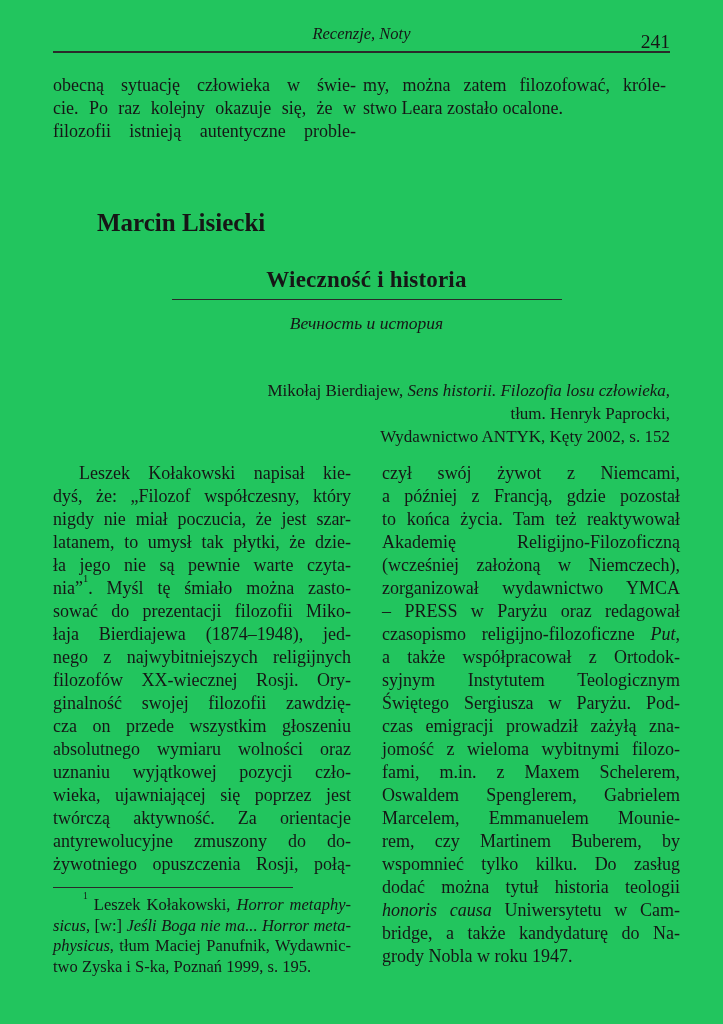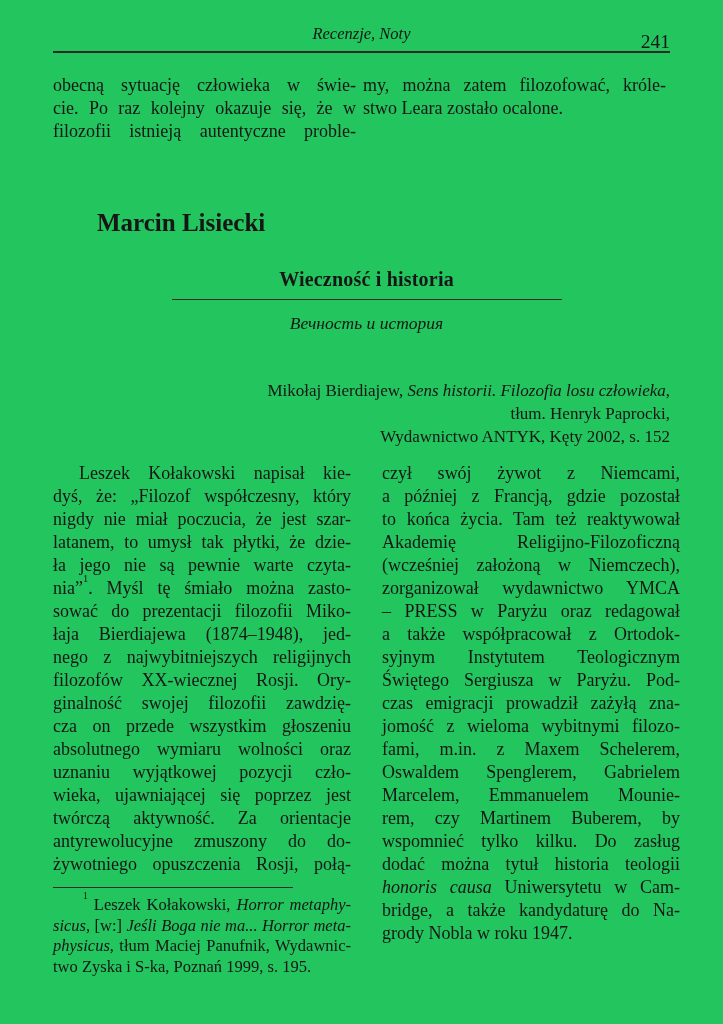--- a/index.html
+++ b/index.html
@@ -50,21 +50,21 @@
   .author{
     position:absolute;left:53px;top:209px;
     font-weight:bold;font-size:25px;margin-left:44px;
   }
   
   .title-block{
     position:absolute;left:53px;top:266px;width:627px;
     text-align:center;
   }
   .article-title{
-    font-size:20px;font-weight:bold;margin:0;line-height:27px;
+    font-size:23px;font-weight:bold;margin:0;line-height:27px;
     letter-spacing:0.2px;
   }
   .title-rule{
     width:390px;margin:6px auto 0 auto;
     border-top:1.5px solid #2a2a2a;height:0;
   }
   .article-subtitle{
     margin-top:13px;font-style:italic;font-size:17.5px;
   }
   
@@ -161,20 +161,21 @@
         </div>
     </div>
     <div class="col" data-justify-last="false">
         <div class="jline"><span>czył swój żywot z Niemcami,</span></div>
         <div class="jline"><span>a później z Francją, gdzie pozostał</span></div>
         <div class="jline"><span>to końca życia. Tam też reaktywował</span></div>
         <div class="jline"><span>Akademię Religijno-Filozoficzną</span></div>
         <div class="jline"><span>(wcześniej założoną w Niemczech),</span></div>
         <div class="jline"><span>zorganizował wydawnictwo YMCA</span></div>
         <div class="jline"><span>– PRESS w Paryżu oraz redagował</span></div>
+        <div class="jline"><span>czasopismo religijno-filozoficzne </span><em>Put</em><span>,</span></div>
         <div class="jline"><span>a także współpracował z Ortodok-</span></div>
         <div class="jline"><span>syjnym Instytutem Teologicznym</span></div>
         <div class="jline"><span>Świętego Sergiusza w Paryżu. Pod-</span></div>
         <div class="jline"><span>czas emigracji prowadził zażyłą zna-</span></div>
         <div class="jline"><span>jomość z wieloma wybitnymi filozo-</span></div>
         <div class="jline"><span>fami, m.in. z Maxem Schelerem,</span></div>
         <div class="jline"><span>Oswaldem Spenglerem, Gabrielem</span></div>
         <div class="jline"><span>Marcelem, Emmanuelem Mounie-</span></div>
         <div class="jline"><span>rem, czy Martinem Buberem, by</span></div>
         <div class="jline"><span>wspomnieć tylko kilku. Do zasług</span></div>

